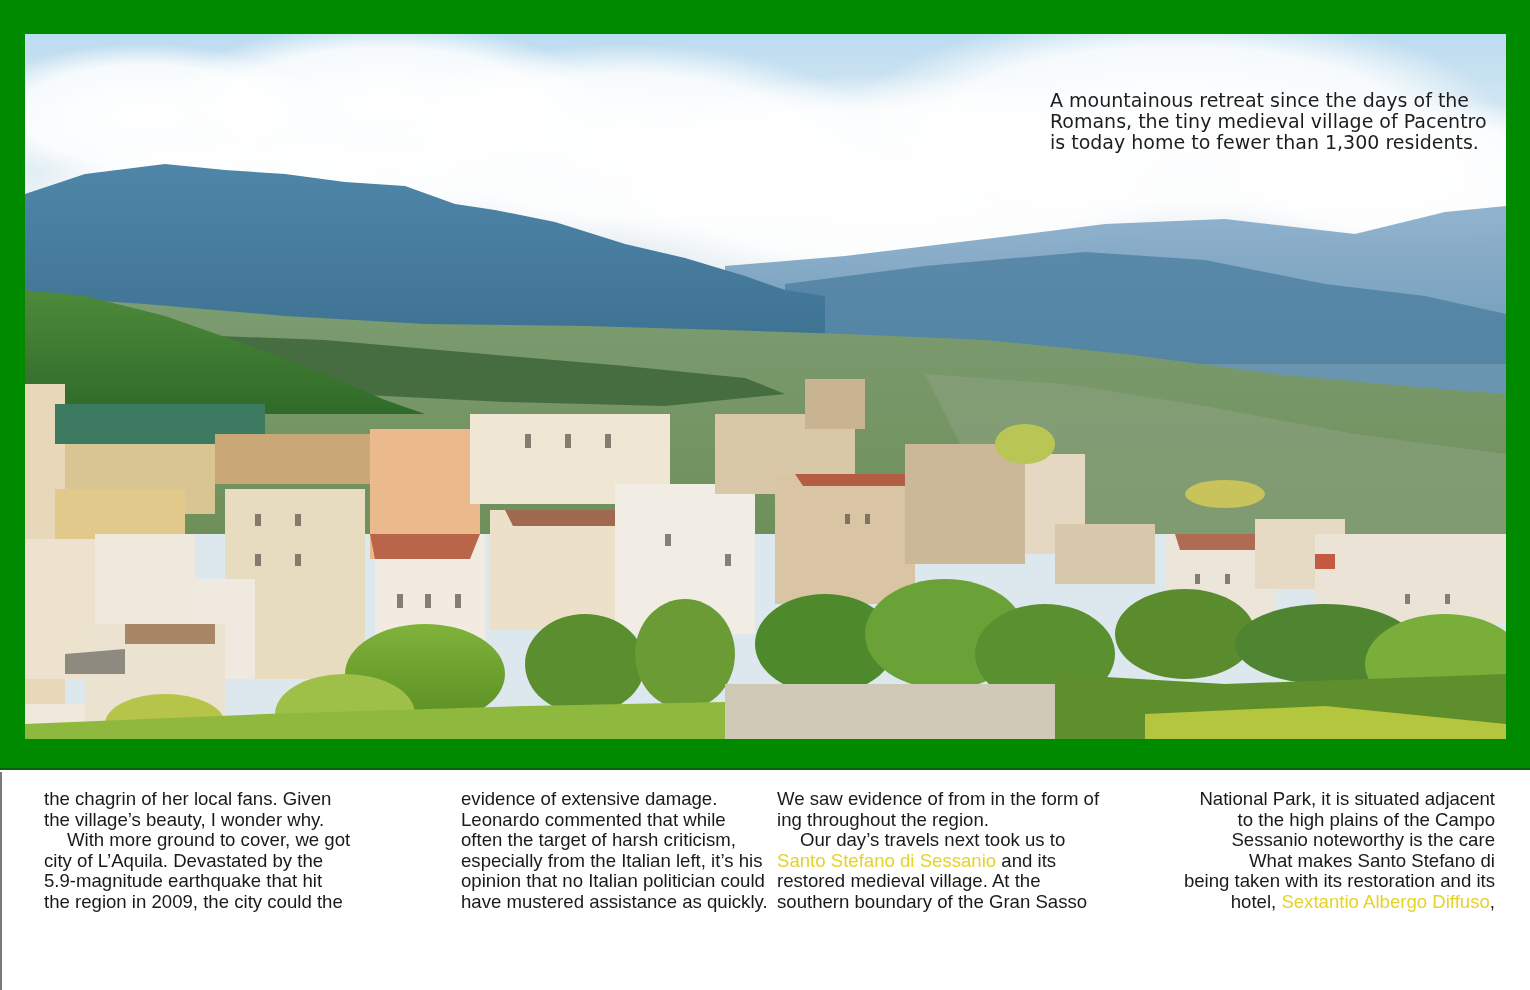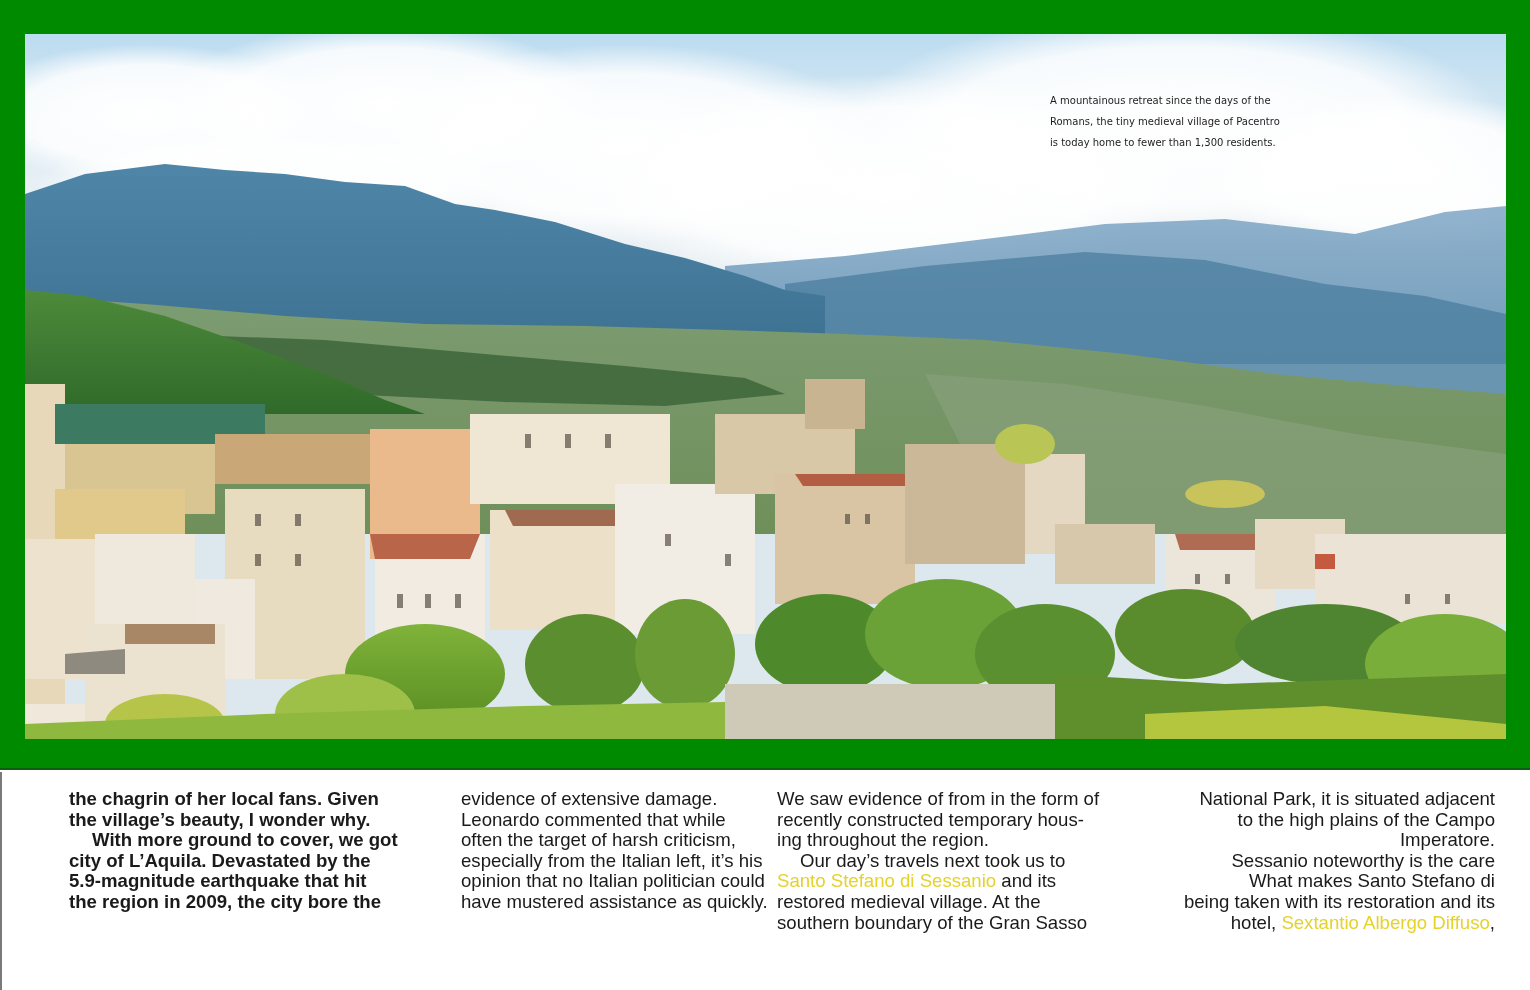--- a/index.html
+++ b/index.html
@@ -15,21 +15,21 @@
     box-sizing: border-box;
   }
   .photo {
     position: absolute; left: 25px; top: 34px; width: 1481px; height: 705px;
     overflow: hidden;
     background: linear-gradient(180deg, #c7e1f2 0%, #e2eef6 18%, #f2f6f8 28%, #dfe9ee 40%);
   }
   .photo svg { position: absolute; left: 0; top: 0; }
   .caption {
     position: absolute; left: 1025px; top: 56px; width: 420px;
-    font-family: "DejaVu Sans", sans-serif; font-size: 10px; line-height: 21px;
+    font-family: "DejaVu Sans", sans-serif; font-size: 19px; line-height: 21px;
     color: #1d1d1d;
   }
   .caption span { display: block; white-space: nowrap; }
   .page-left-edge {
     position: absolute; left: 0; top: 772px; width: 2px; height: 218px; background: #7a7a7a;
   }
   .columns { position: absolute; top: 789px; left: 0; width: 1530px; }
   .col {
     position: absolute; top: 0; width: 350px;
     font-size: 18.6px; line-height: 20.6px; color: #1a1a1a;
@@ -183,50 +183,48 @@
   <div class="caption">
     <span>A mountainous retreat since the days of the</span>
     <span>Romans, the tiny medieval village of Pacentro</span>
     <span>is today home to fewer than 1,300 residents.</span>
   </div>
 </div>
 
 <div class="page-left-edge"></div>
 
 <div class="columns">
-  <div class="col" style="left:69px;font-weight:bold;">
+  <div class="col" style="left:44px;">
     <span class="line">the chagrin of her local fans. Given</span>
     <span class="line">the village’s beauty, I wonder why.</span>
     <span class="line indent">With more ground to cover, we got</span>
     <span class="line">city of L’Aquila. Devastated by the</span>
     <span class="line">5.9-magnitude earthquake that hit</span>
-    <span class="line">the region in 2009, the city bore the</span>
+    <span class="line">the region in 2009, the city could the</span>
   </div>
 
   <div class="col" style="left:415px;margin-left:46px;">
     <span class="line">evidence of extensive damage.</span>
     <span class="line">Leonardo commented that while</span>
     <span class="line">often the target of harsh criticism,</span>
     <span class="line">especially from the Italian left, it’s his</span>
     <span class="line">opinion that no Italian politician could</span>
     <span class="line">have mustered assistance as quickly.</span>
   </div>
 
   <div class="col" style="left:777px;">
     <span class="line">We saw evidence of from in the form of</span>
-    <span class="line">recently constructed temporary hous-</span>
     <span class="line">ing throughout the region.</span>
     <span class="line indent">Our day’s travels next took us to</span>
     <span class="line"><span class="hl">Santo Stefano di Sessanio</span><span> and its</span></span>
     <span class="line">restored medieval village. At the</span>
     <span class="line">southern boundary of the Gran Sasso</span>
   </div>
 
   <div class="col" style="left:1145px;text-align:right;">
     <span class="line">National Park, it is situated adjacent</span>
     <span class="line">to the high plains of the Campo</span>
-    <span class="line">Imperatore.</span>
     <span class="line">Sessanio noteworthy is the care</span>
     <span class="line indent">What makes Santo Stefano di</span>
     <span class="line">being taken with its restoration and its</span>
     <span class="line"><span>hotel, </span><span class="hl">Sextantio Albergo Diffuso</span><span>,</span></span>
   </div>
 </div>
 
 </body></html>

